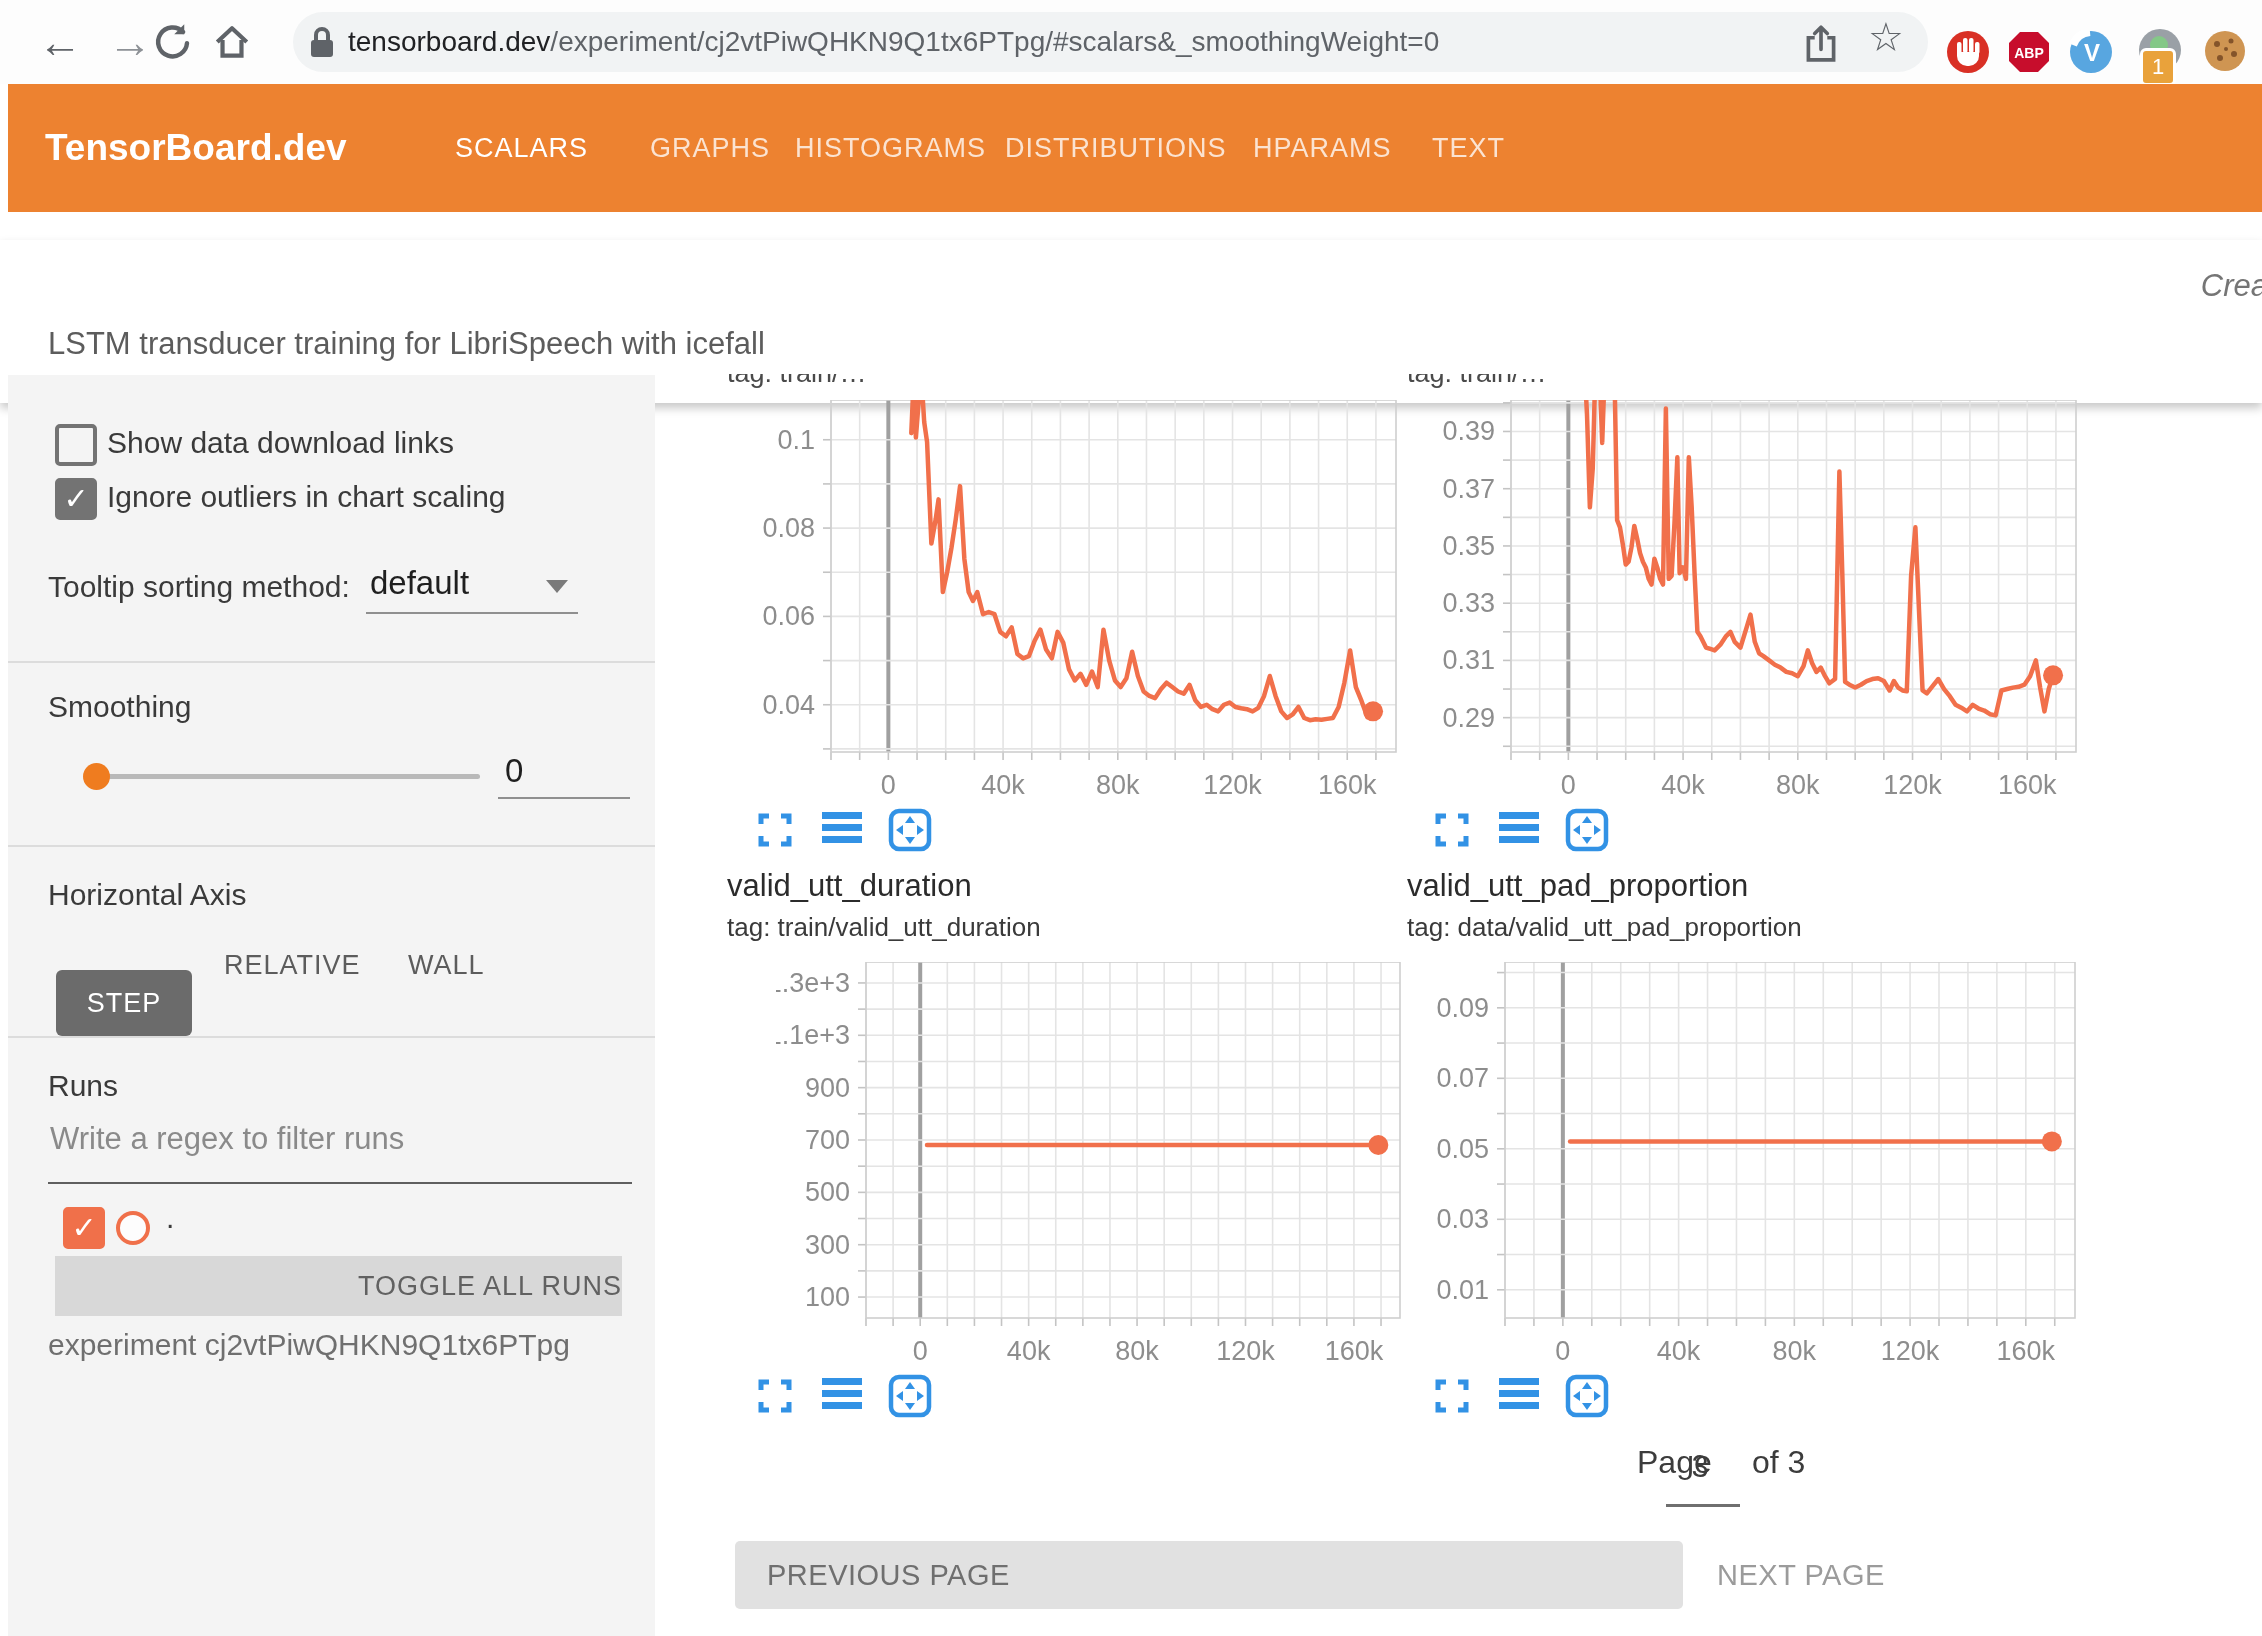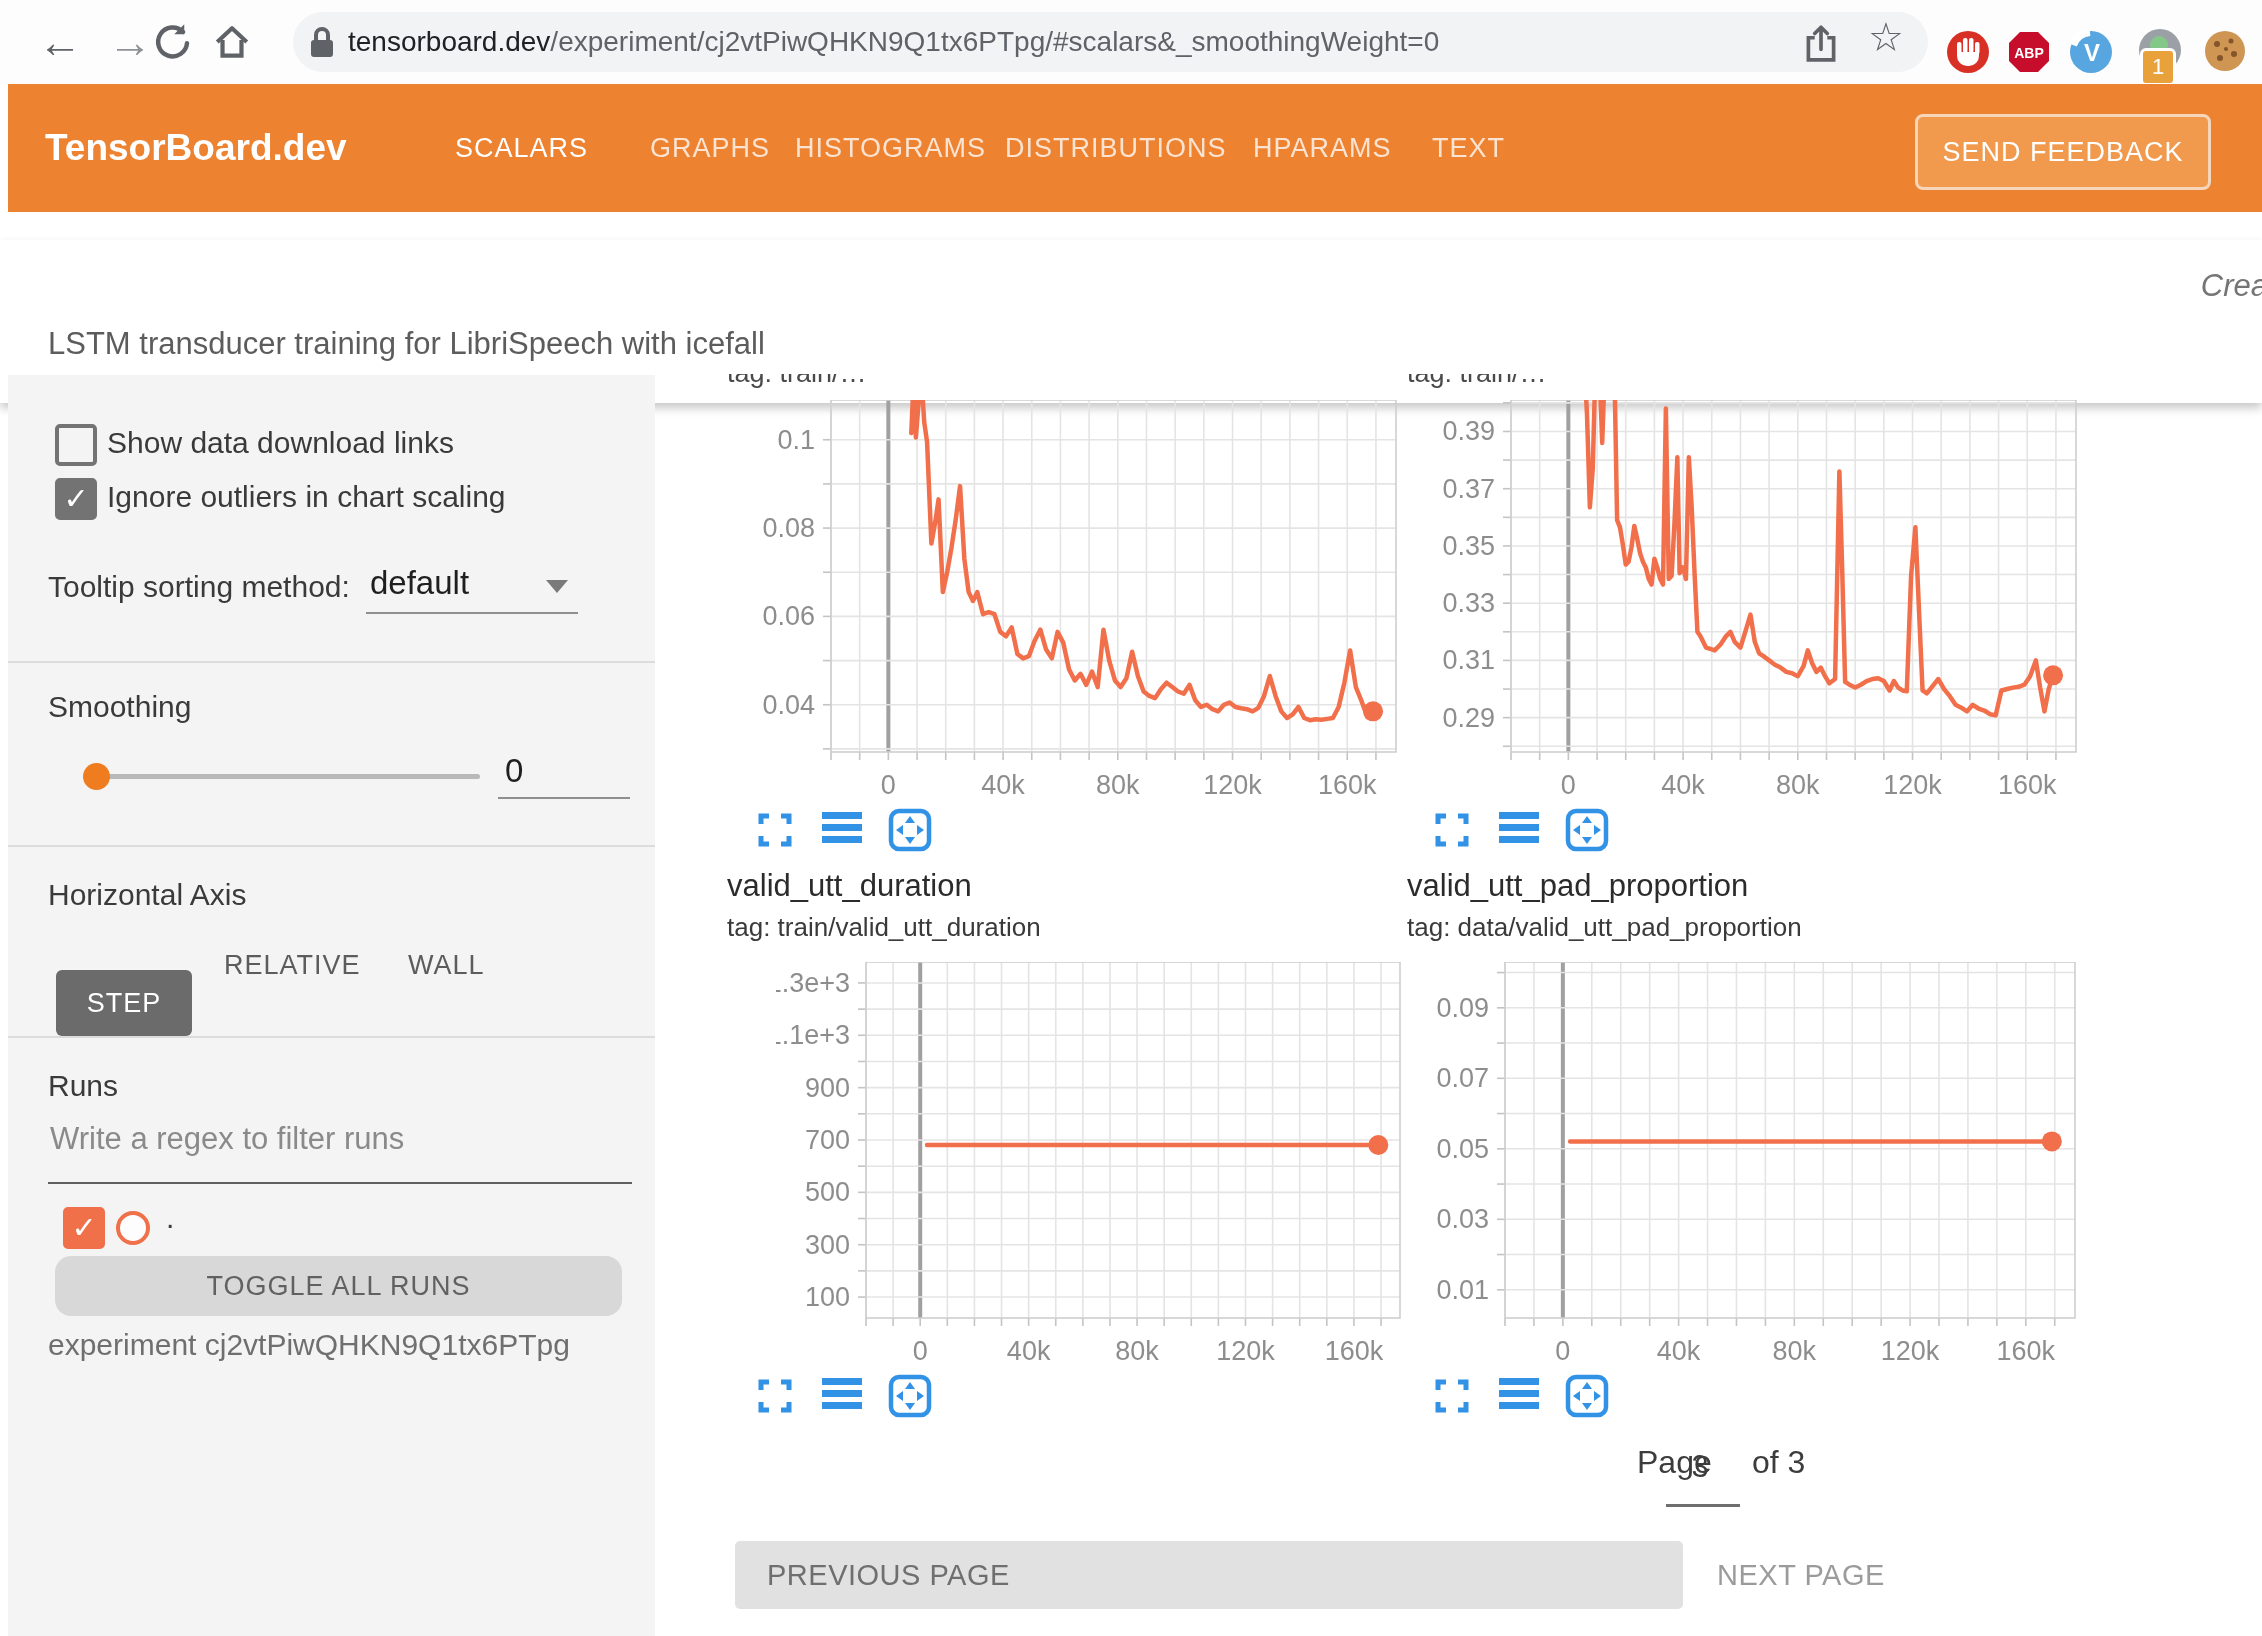--- a/index.html
+++ b/index.html
@@ -29,21 +29,21 @@
   .cb.checked{background:#737373;}
   .cb .tick{display:block;color:#fff;font-size:30px;line-height:34px;text-align:center;}
   .cb.orange{border-color:#f0704a;background:#f0704a;}
   .sblabel{font-size:30px;color:#3a3a3a;white-space:nowrap;}
   .divider{left:0;width:647px;height:2px;background:#dcdcdc;}
   #caret{width:0;height:0;border-left:11px solid transparent;border-right:11px solid transparent;border-top:13px solid #7a7a7a;}
   #step-btn{left:48px;top:557px;width:136px;height:66px;background:#6b6b6b;border-radius:6px;color:#fff;font-size:27px;letter-spacing:1px;text-align:center;line-height:66px;margin-top:38px;}
   .axis-opt{top:575px;font-size:27px;letter-spacing:1px;color:#5c5c5c;}
   #runs-filter{left:40px;top:745px;width:584px;background:transparent;border:none;outline:none;font-size:31px;color:#000000;font-family:inherit;}
   #runs-filter::placeholder{color:#8a8a8a;opacity:1;}
-  #toggle-runs{left:47px;top:881px;width:567px;height:60px;background:#d8d8d8;border-radius:16px;color:#616161;font-size:27px;letter-spacing:1px;text-align:center;line-height:60px;}
+  #toggle-runs{left:47px;top:881px;width:567px;height:60px;background:#d8d8d8;border-radius:0;color:#616161;font-size:27px;letter-spacing:1px;text-align:right;line-height:60px;}
   .runcircle{width:26px;height:26px;border:4px solid #f0704a;border-radius:50%;background:#fdfdfd;}
   
   .chart-svg{position:absolute;}
   .ctitle{font-size:31px;color:#2b2b2b;white-space:nowrap;}
   .ctag{font-size:26px;color:#3a3a3a;white-space:nowrap;}
   .sliver{height:15px;overflow:hidden;width:560px;}
   .sliver span{display:block;margin-top:-16px;font-size:27px;color:#4a4a4a;white-space:nowrap;}
   .chart-tools{display:flex;gap:22px;align-items:center;}
   .ctool{display:inline-block;width:44px;height:44px;cursor:pointer;}
   
@@ -141,21 +141,20 @@
 
   <div id="tbheader" class="abs">
     <span id="brand" class="abs">TensorBoard.dev</span>
     <span class="abs tbtab active" style="left:447px">SCALARS</span>
     <span class="abs tbtab" style="left:642px">GRAPHS</span>
     <span class="abs tbtab" style="left:787px">HISTOGRAMS</span>
     <span class="abs tbtab" style="left:997px">DISTRIBUTIONS</span>
     <span class="abs tbtab" style="left:1245px">HPARAMS</span>
     <span class="abs tbtab" style="left:1424px">TEXT</span>
     <div id="tabline" class="abs"></div>
-    <div id="feedback" class="abs">SEND FEEDBACK</div>
   </div>
 
   <div id="subheader" class="abs">
     <span id="created" class="abs">Crea</span>
     <span id="exptitle" class="abs">LSTM transducer training for LibriSpeech with icefall</span>
   </div>
 
   <div id="sidebar" class="abs">
     <span class="abs cb" style="left:47px;top:49px">
         <span class="tick" style="visibility:hidden">✓</span>

